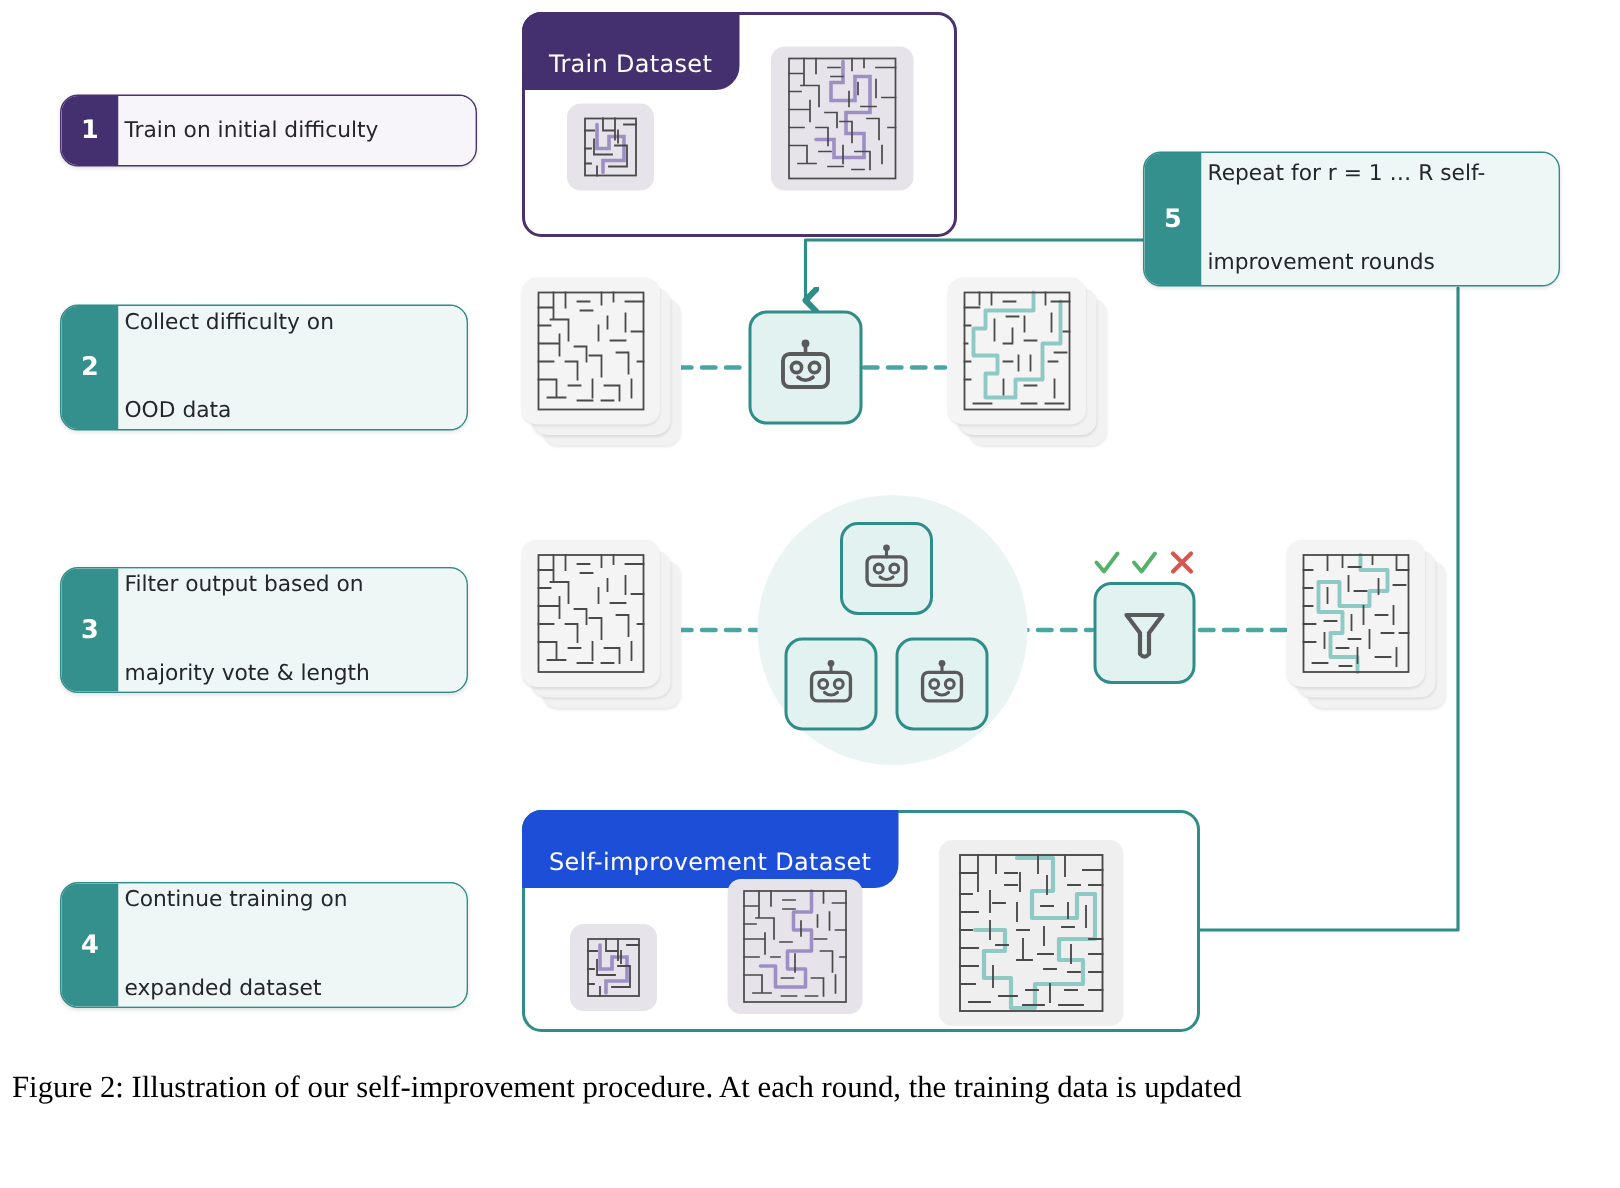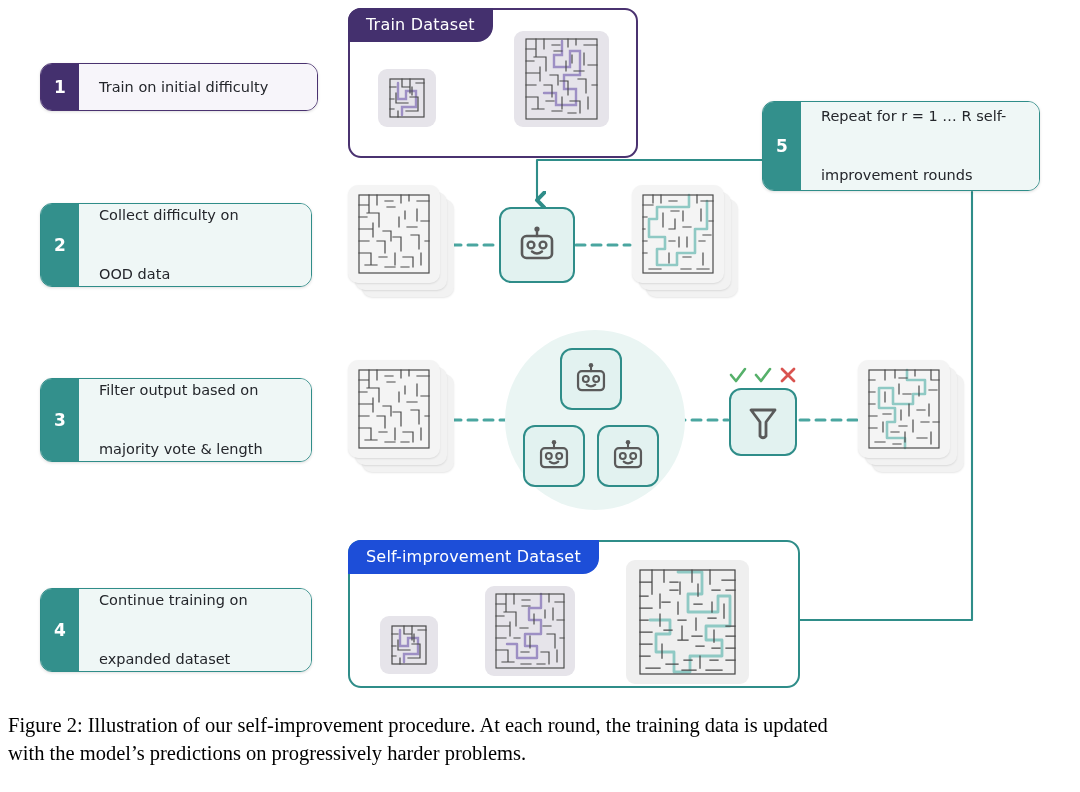--- a/index.html
+++ b/index.html
@@ -19,39 +19,39 @@
     border-radius:12px;overflow:hidden;
     box-shadow:0 1px 3px rgba(0,0,0,.13);
     box-sizing:border-box;
   }
   .step .num{
     width:38px;flex:0 0 38px;display:flex;align-items:center;justify-content:center;
     color:#ffffff;font-size:17px;font-weight:600;
   }
   .step .txt{
     flex:1;display:flex;flex-direction:column;justify-content:center;
-    padding:9px 14px 9px 20px;font-size:14.5px;line-height:1.85;color:#24262b;
+    padding:9px 14px 9px 4px;font-size:14.5px;line-height:1.85;color:#24262b;
   }
   .step .txt span{display:block;white-space:nowrap;}
   .step.purple{border:1.6px solid #4a3270;background:#f6f4f9;}
   .step.purple .num{background:#44306e;}
   .step.purple .txt{background:#f7f5fa;}
   .step.teal{border:1.6px solid #2f8d89;background:#eef6f5;}
   .step.teal .num{background:#33908c;}
   .step.teal .txt{background:#eff7f6;gap:32px;}
 
   
   .panel{position:absolute;border-radius:13px;box-sizing:border-box;background:#ffffff;}
   .panel.purple{border:2px solid #4a3270;}
   .panel.teal{border:2px solid #2f8d89;}
   .panel .tab{
     position:absolute;left:-2px;top:-2px;
     display:flex;align-items:center;
     color:#ffffff;font-size:16px;letter-spacing:.2px;
-    padding:7px 18px 8px 18px;
+    padding:25px 18px 8px 18px;
     border-radius:13px 0 16px 0;
   }
   .panel.purple .tab{background:#44306e;}
   .panel.teal .tab{background:#1d4ed8;}
 
   
   .tile{position:absolute;background:#e6e4ea;border-radius:9px;}
   .tile.gray{background:#efefef;}
   .tile svg{display:block;}
 
@@ -422,16 +422,15 @@
                    M14,96 L24,96 M40,104 L52,104 M58,100 L66,100
                    M74,96 L74,108 M84,100 L92,100 M100,100 L109,100
                    M20,108 L34,108 M56,110 L70,110 M80,110 L96,110"></path>
         </g>
       </svg>
     </div>
   </div>
 
   <div class="caption">
     <div>Figure 2: Illustration of our self-improvement procedure. At each round, the training data is updated</div>
-    <div>with the model’s predictions on progressively harder problems.</div>
   </div>
 
 </div>
 
 </body></html>

